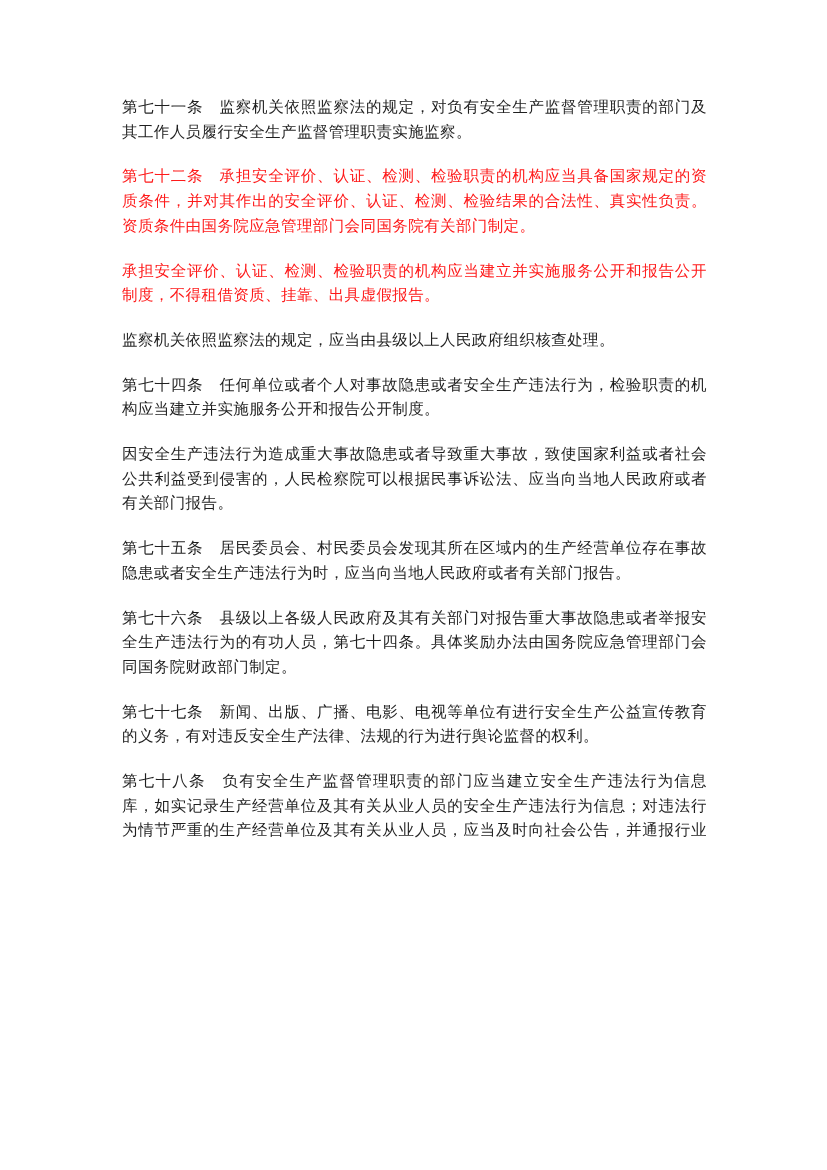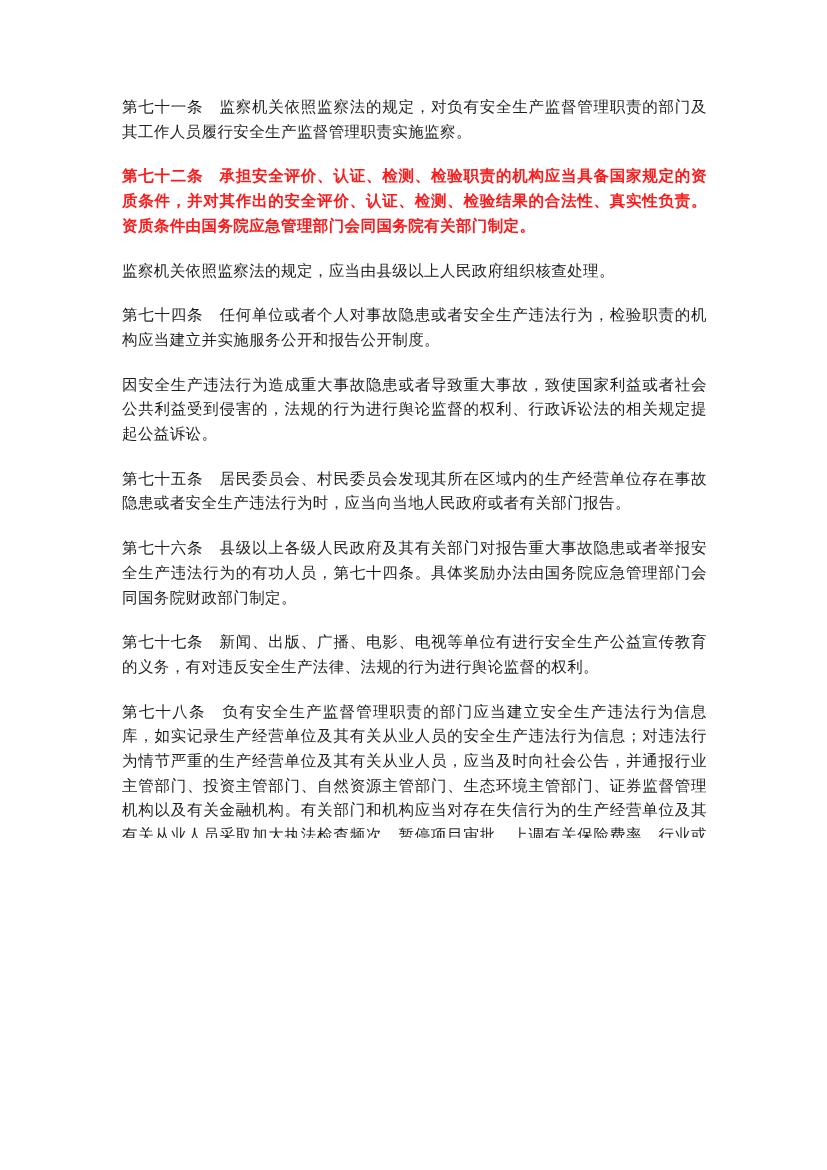--- a/index.html
+++ b/index.html
@@ -31,43 +31,44 @@
   .para {
     margin: 0 0 20px 0;
     font-size: 15.5px;
     line-height: 24.7px;
     text-align: justify;
     text-align-last: left;
     letter-spacing: 0.4px;
     word-break: break-all;
   }
   .para.black { color: var(--body-text); }
-  .para.red { color: var(--emphasis-red); font-weight: bold; }
+  .para.red { color: var(--emphasis-red); }
   .page-footer {
     position: absolute;
     left: 0;
     top: 1078px;
     width: 100%;
     text-align: center;
     font-size: 13px;
     letter-spacing: 2px;
     color: #262626;
     font-family: "Liberation Serif", "DejaVu Serif", serif;
   }
 </style>
 </head>
 <body>
 
 <div class="page">
   <main class="doc-body">
 
   <p class="para black">第七十一条　监察机关依照监察法的规定，对负有安全生产监督管理职责的部门及其工作人员履行安全生产监督管理职责实施监察。</p>
       <p class="para red">第七十二条　承担安全评价、认证、检测、检验职责的机构应当具备国家规定的资质条件，并对其作出的安全评价、认证、检测、检验结果的合法性、真实性负责。资质条件由国务院应急管理部门会同国务院有关部门制定。</p>
+      <p class="para red">承担安全评价、认证、检测、检验职责的机构应当建立并实施服务公开和报告公开制度，不得租借资质、挂靠、出具虚假报告。</p>
       <p class="para black">监察机关依照监察法的规定，应当由县级以上人民政府组织核查处理。</p>
       <p class="para black">第七十四条　任何单位或者个人对事故隐患或者安全生产违法行为，检验职责的机构应当建立并实施服务公开和报告公开制度。</p>
-      <p class="para black">因安全生产违法行为造成重大事故隐患或者导致重大事故，致使国家利益或者社会公共利益受到侵害的，法规的行为进行舆论监督的权利、行政诉讼法的相关规定提起公益诉讼。</p>
+      <p class="para black">因安全生产违法行为造成重大事故隐患或者导致重大事故，致使国家利益或者社会公共利益受到侵害的，人民检察院可以根据民事诉讼法、应当向当地人民政府或者有关部门报告。</p>
       <p class="para black">第七十五条　居民委员会、村民委员会发现其所在区域内的生产经营单位存在事故隐患或者安全生产违法行为时，应当向当地人民政府或者有关部门报告。</p>
       <p class="para black">第七十六条　县级以上各级人民政府及其有关部门对报告重大事故隐患或者举报安全生产违法行为的有功人员，第七十四条。具体奖励办法由国务院应急管理部门会同国务院财政部门制定。</p>
       <p class="para black">第七十七条　新闻、出版、广播、电影、电视等单位有进行安全生产公益宣传教育的义务，有对违反安全生产法律、法规的行为进行舆论监督的权利。</p>
       <p class="para black">第七十八条　负有安全生产监督管理职责的部门应当建立安全生产违法行为信息库，如实记录生产经营单位及其有关从业人员的安全生产违法行为信息；对违法行为情节严重的生产经营单位及其有关从业人员，应当及时向社会公告，并通报行业主管部门、投资主管部门、自然资源主管部门、生态环境主管部门、证券监督管理机构以及有关金融机构。有关部门和机构应当对存在失信行为的生产经营单位及其有关从业人员采取加大执法检查频次、暂停项目审批、上调有关保险费率、行业或者职业禁入等联合惩戒措施，并向社会公示。</p>
     </main>
   <div class="page-footer">第 13 页 共 22 页</div>
 </div>
 
 </body></html>

